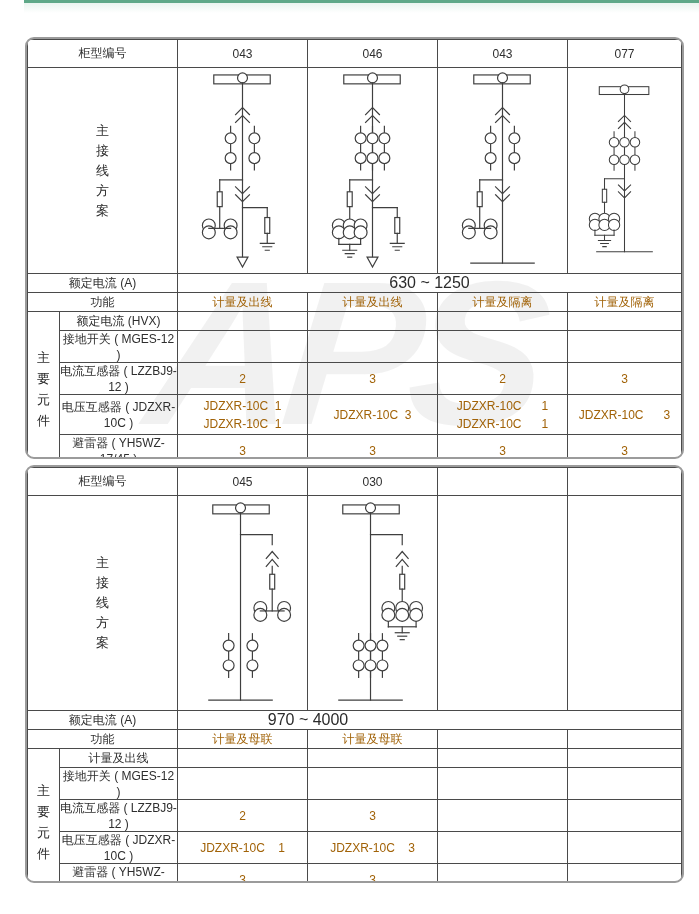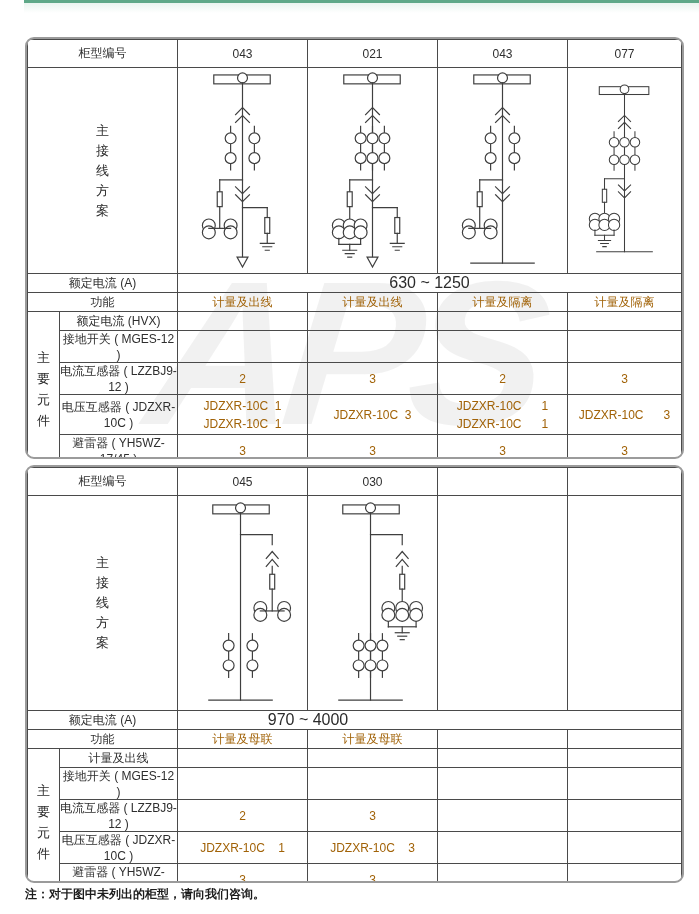--- a/index.html
+++ b/index.html
@@ -51,21 +51,21 @@
           <col style="width:118px">
           <col style="width:130px">
           <col style="width:130px">
           <col style="width:130px">
           <col>
         </colgroup>
       <tbody>
           <tr class="hrow">
         <td colspan="2" class="lbl">柜型编号</td>
         <td class="lbl">043</td>
-        <td class="lbl">021</td>
+        <td class="lbl">046</td>
         <td class="lbl">043</td>
         <td class="lbl">077</td>
       </tr>
       <tr class="drow">
         <td colspan="2">
               <div class="vert">
                 <div>主</div>
                 <div>接</div>
                 <div>线</div>
                 <div>方</div>
@@ -449,14 +449,13 @@
         <td class="val">3</td>
         <td class="val">3</td>
         <td class="val"></td>
         <td class="val"></td>
       </tr>
 
     </tbody>
       </table>
   </div>
 
-  <div class="note">注：对于图中未列出的柜型，请向我们咨询。</div>
 </div>
 
 </body></html>

